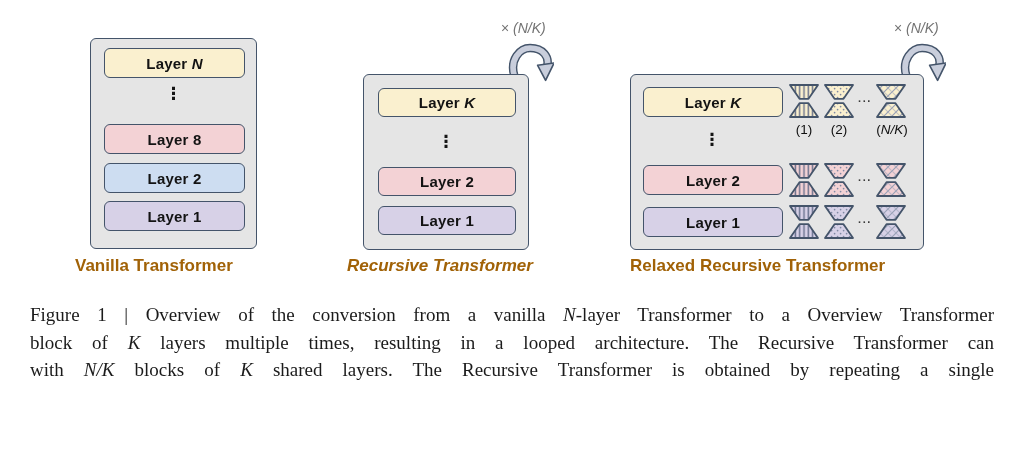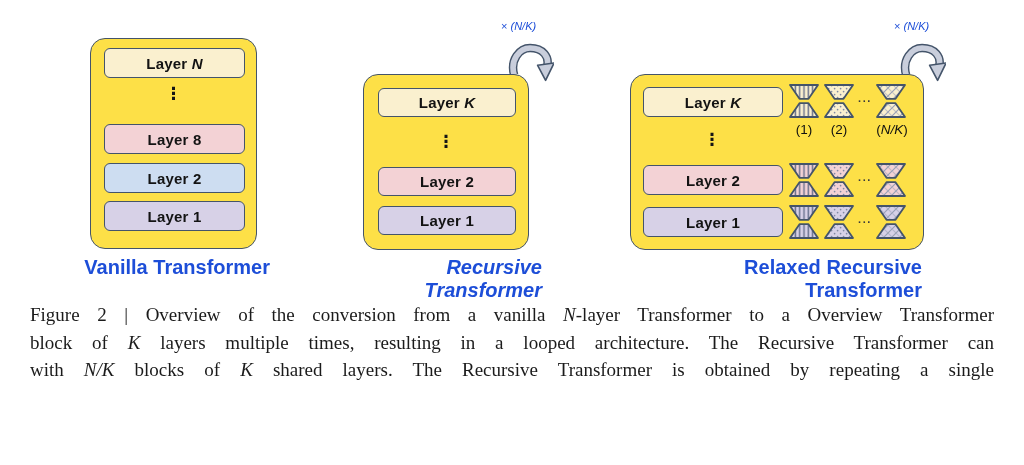--- a/index.html
+++ b/index.html
@@ -1,25 +1,25 @@
 <!DOCTYPE html>
 <html style="--border: #44546a;"><head>
 <meta charset="utf-8">
 <style>
   html,body{margin:0;padding:0;background:#ffffff;}
   .page{position:relative;width:1024px;height:465px;background:#fff;overflow:hidden;
         font-family:"Liberation Sans",sans-serif;}
-  .panel{position:absolute;background:#fde047;border:1.6px solid var(--border,#44546a);border-radius:15px;}
+  .panel{position:absolute;background:#e5e5e5;border:1.6px solid var(--border,#44546a);border-radius:6px;}
   .layer{position:absolute;border:1.5px solid var(--border,#44546a);border-radius:6px;
          display:flex;align-items:center;justify-content:center;
          font-size:15px;font-weight:600;color:#131313;letter-spacing:.2px;}
   .vdots{position:absolute;font-family:"DejaVu Sans",sans-serif;font-weight:700;font-size:17px;
          color:#151515;text-align:center;line-height:1;}
-  .panel-title{position:absolute;font-weight:700;font-size:20px;color:#1d4ed8;text-align:right;}
-  .loop-label{position:absolute;font-size:11px;color:#1d4ed8;white-space:nowrap;text-align:center;}
+  .panel-title{position:absolute;font-weight:700;font-size:17px;color:#a16207;text-align:left;}
+  .loop-label{position:absolute;font-size:14px;color:#737373;white-space:nowrap;text-align:center;}
   .loop-arrow{position:absolute;line-height:0;}
   .hg{position:absolute;width:30px;height:34px;line-height:0;}
   .hdots{position:absolute;font-size:11px;font-weight:700;color:#3a3a3a;letter-spacing:1px;
          text-align:center;line-height:1;}
   .lora-label{position:absolute;transform:translateX(-50%);font-size:13.5px;color:#101010;white-space:nowrap;}
   .caption{position:absolute;left:30px;top:301px;width:964px;
            font-family:"Liberation Serif",serif;font-size:19px;line-height:27.5px;color:#1b1b1b;}
   .cap-line{text-align:justify;text-align-last:justify;}
   .cap-line.last{text-align-last:auto;}
   .it{font-style:italic;}
@@ -181,18 +181,18 @@
           <path d="M1,1 H29 L19.5,14.8 H10.5 Z" fill="url(#pat-crosshatch)"></path>
           <path d="M1,1 H29 L19.5,14.8 H10.5 Z" fill="none" stroke="#44546a" stroke-width="1.8" stroke-linejoin="round"></path>
           <path d="M10.5,19.2 H19.5 L29,33 H1 Z" fill="#d7d1e7"></path>
           <path d="M10.5,19.2 H19.5 L29,33 H1 Z" fill="url(#pat-crosshatch)"></path>
           <path d="M10.5,19.2 H19.5 L29,33 H1 Z" fill="none" stroke="#44546a" stroke-width="1.8" stroke-linejoin="round"></path>
         </svg></span>
   </div>
   <div class="panel-title" style="left:630px;top:256px;width:292px;">Relaxed Recursive Transformer</div>
 
   <div class="caption">
-    <div class="cap-line"><span>Figure 2 | Overview of the conversion from a vanilla </span><span class="it">N</span><span>-layer Transformer to a Overview Transformer</span></div>
+    <div class="cap-line"><span>Figure 1 | Overview of the conversion from a vanilla </span><span class="it">N</span><span>-layer Transformer to a Overview Transformer</span></div>
     <div class="cap-line"><span>block of </span><span class="it">K</span><span> layers multiple times, resulting in a looped architecture. The Recursive Transformer can</span></div>
     <div class="cap-line"><span>with </span><span class="it">N/K</span><span> blocks of </span><span class="it">K</span><span> shared layers. The Recursive Transformer is obtained by repeating a single</span></div>
   </div>
 
 </div>
 
 </body></html>

